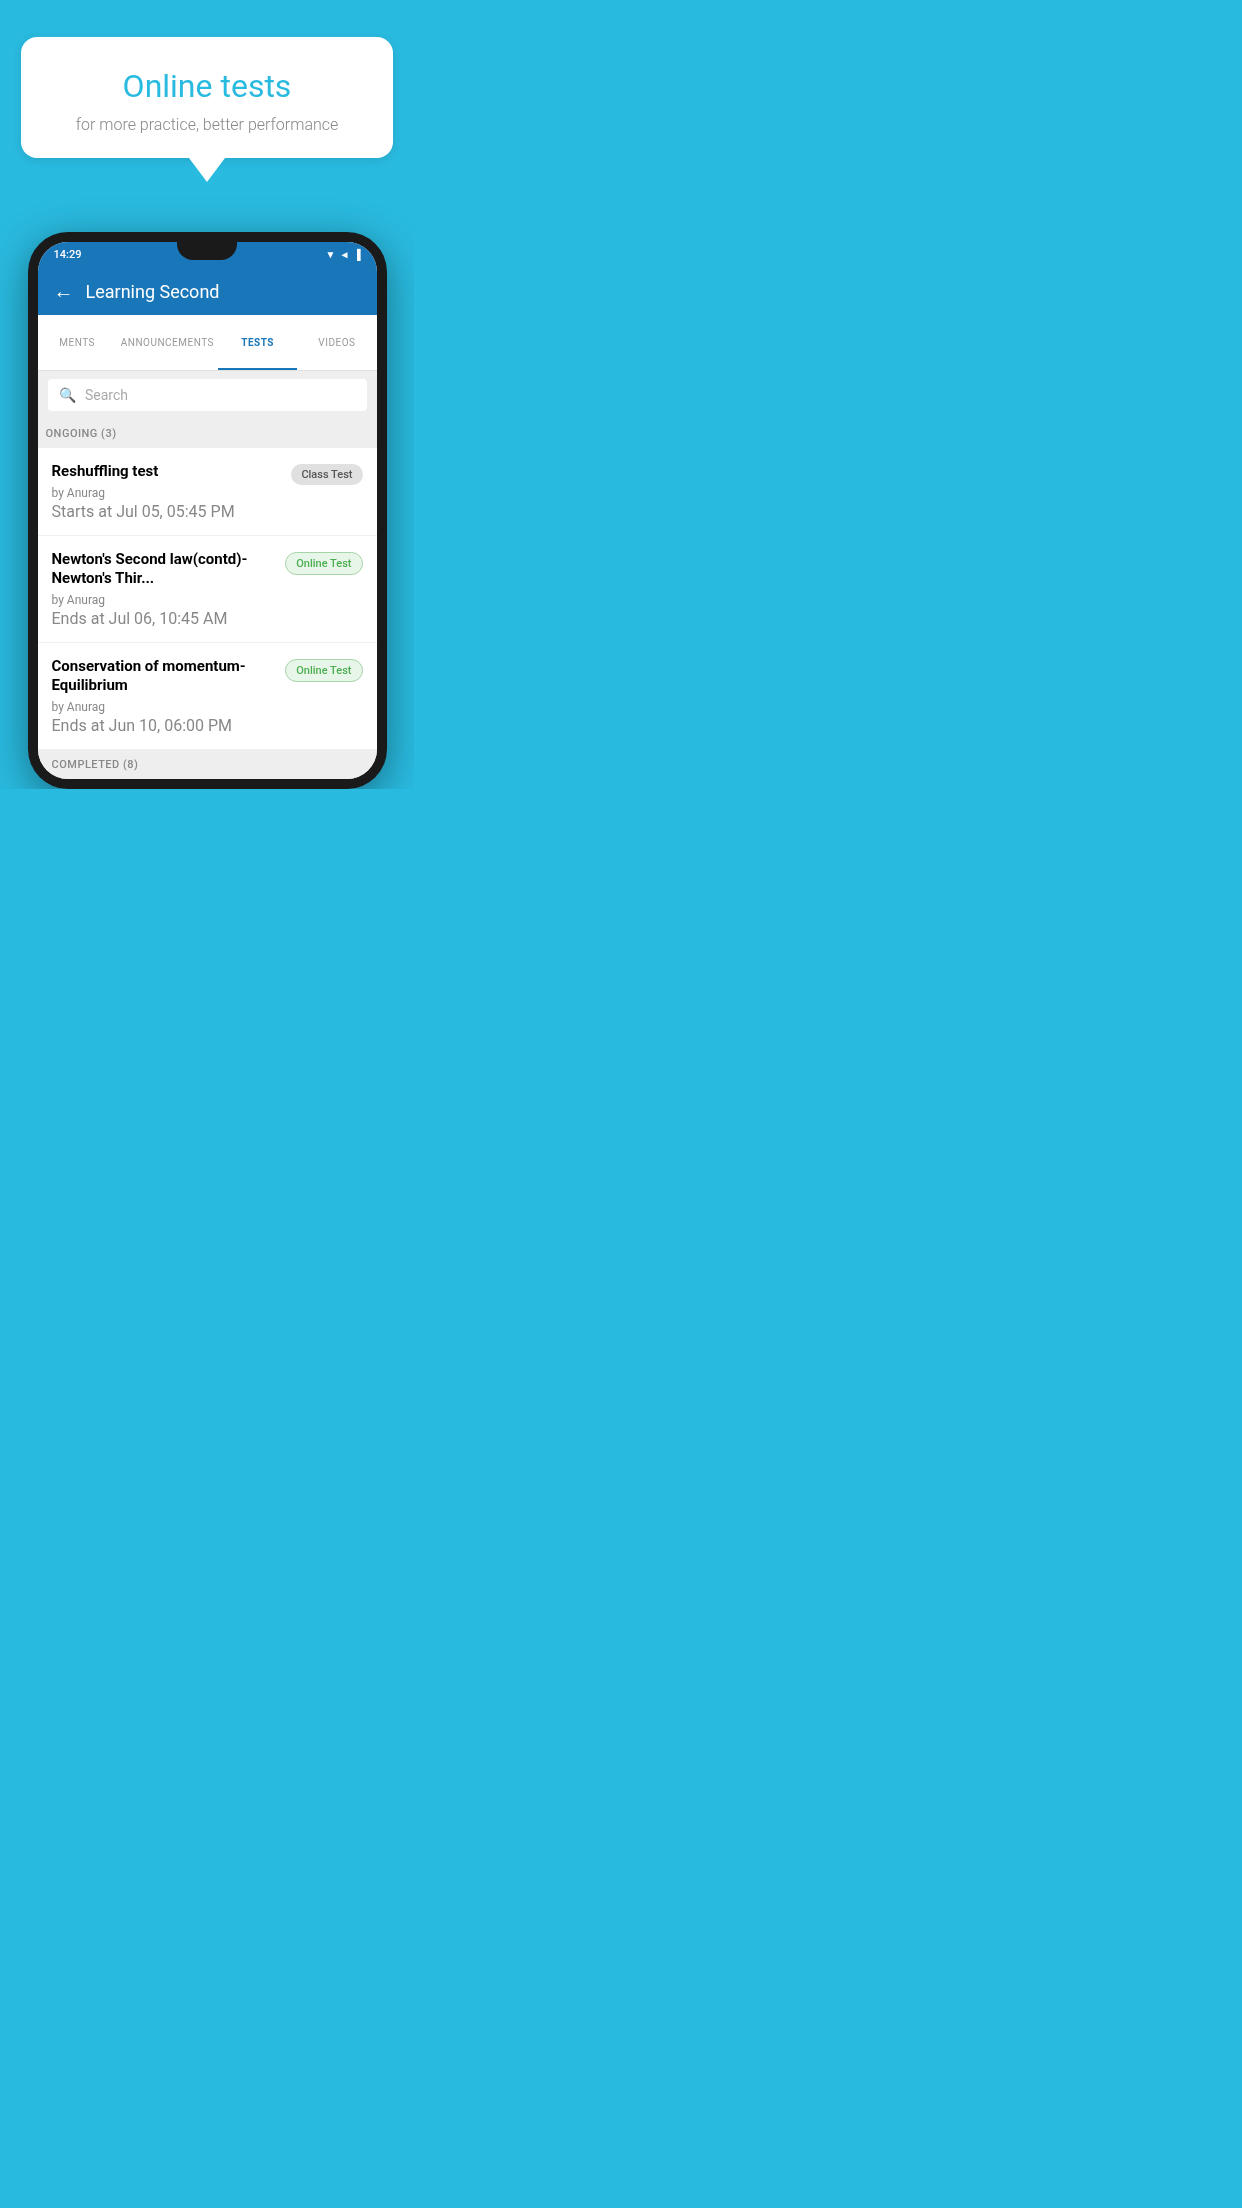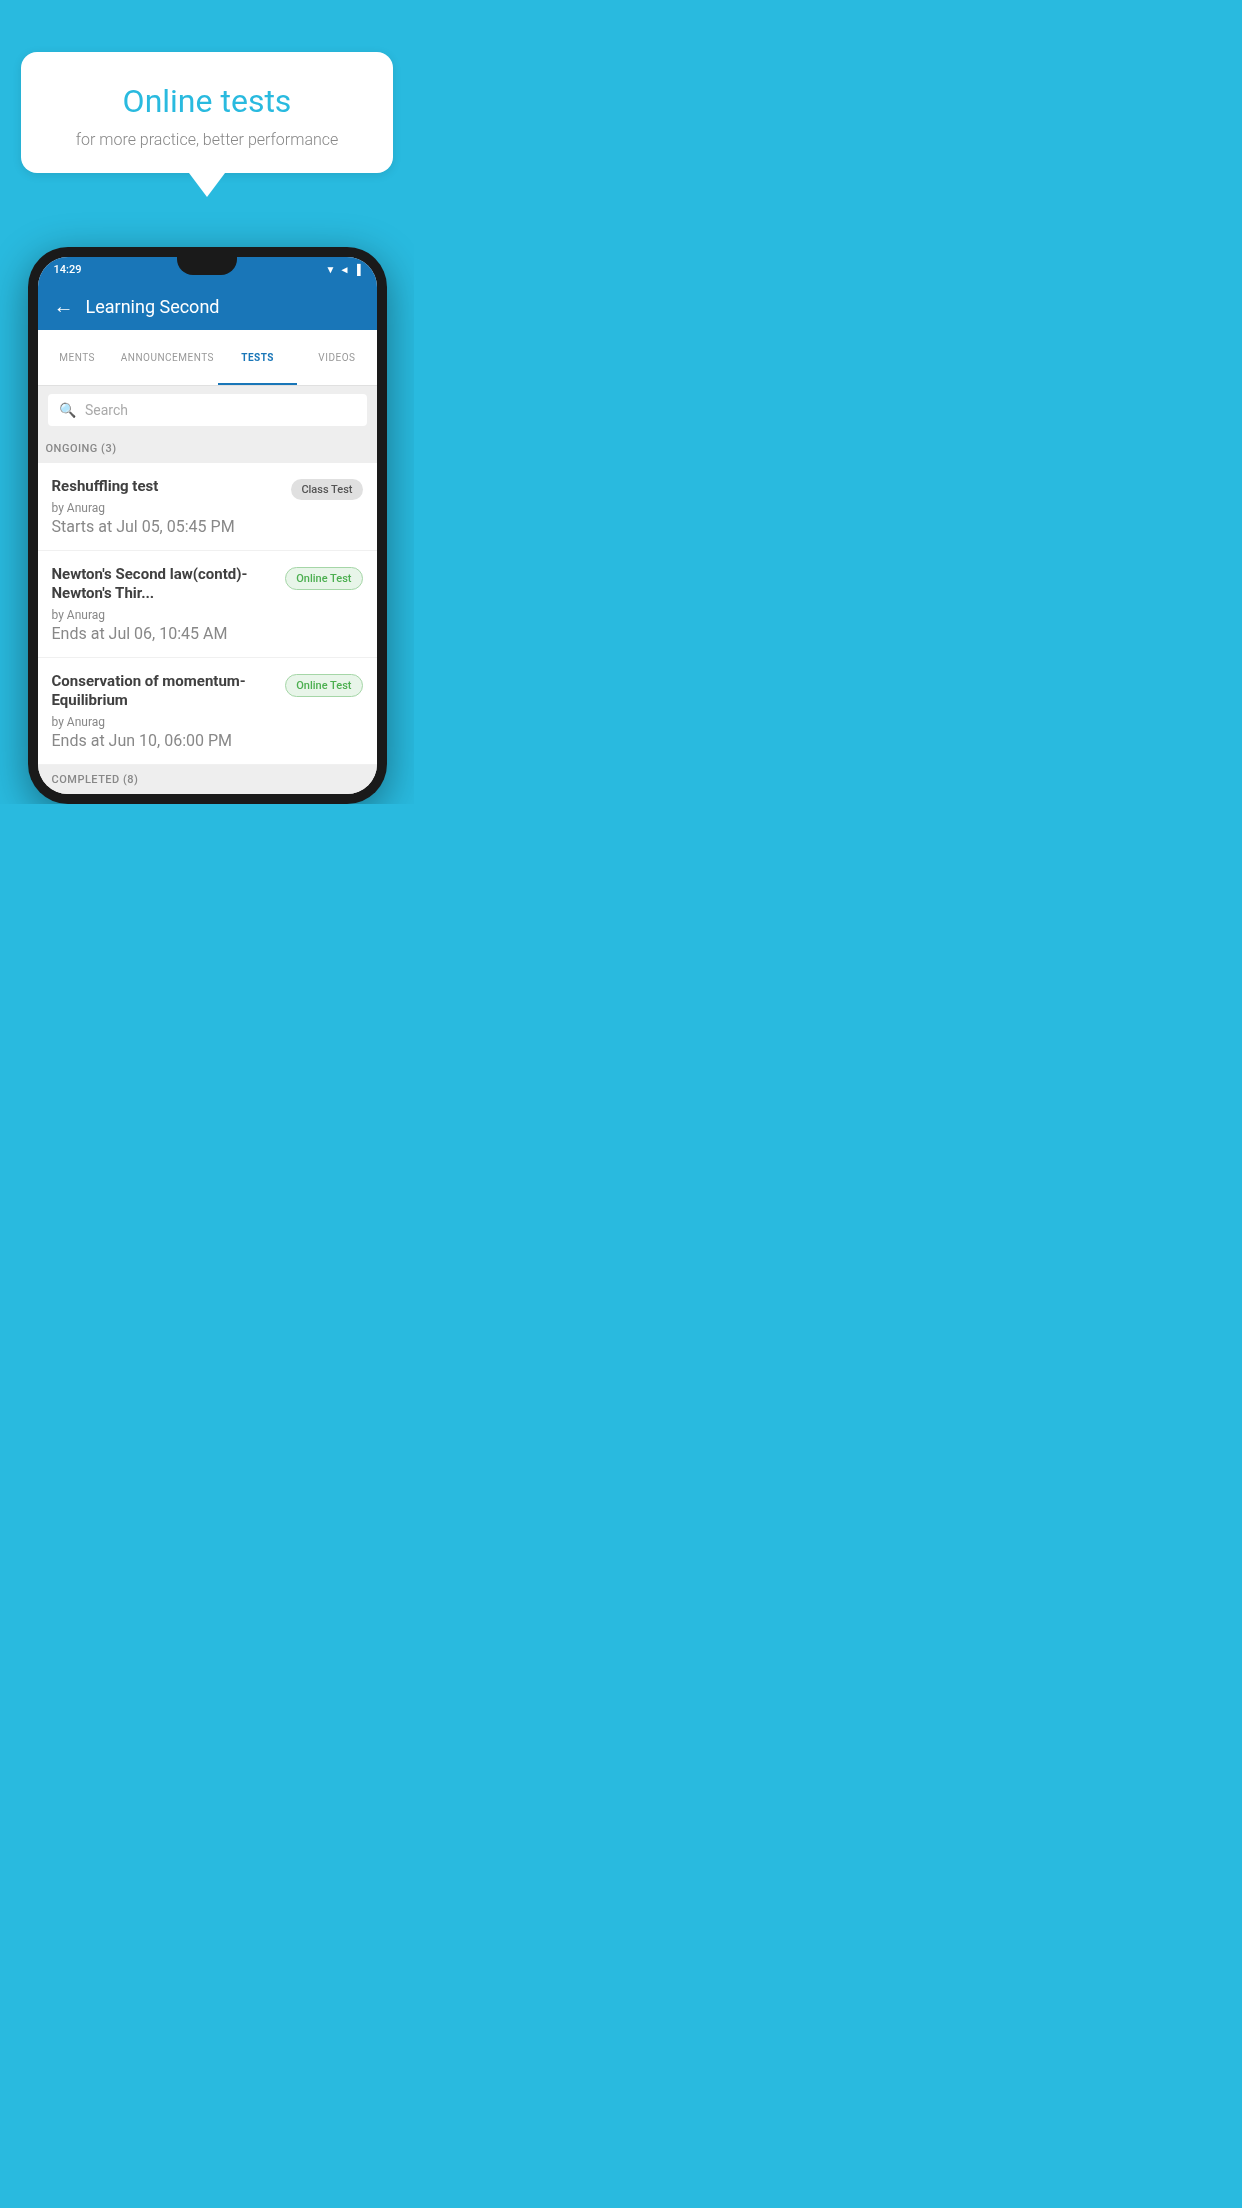--- a/index.html
+++ b/index.html
@@ -12,21 +12,21 @@
       font-family: 'Roboto', Arial, sans-serif;
       display: flex;
       flex-direction: column;
       align-items: center;
       overflow-x: hidden;
     }
 
     
     .speech-bubble-wrapper {
       width: 90%;
-      margin: 52px auto 30px;
+      margin: 37px auto 30px;
       position: relative;
     }
 
     .speech-bubble {
       background: white;
       border-radius: 16px;
       padding: 30px 24px 24px;
       text-align: center;
       box-shadow: 0 2px 10px rgba(0,0,0,0.1);
     }
@@ -216,21 +216,21 @@
     }
 
     .test-info {
       flex: 1;
       padding-right: 10px;
     }
 
     .test-name {
       font-size: 15px;
       font-weight: 700;
-      color: #404040;
+      color: #000000;
       margin-bottom: 4px;
       line-height: 1.3;
     }
 
     .test-author {
       font-size: 12px;
       color: #888;
       margin-bottom: 2px;
     }
 

